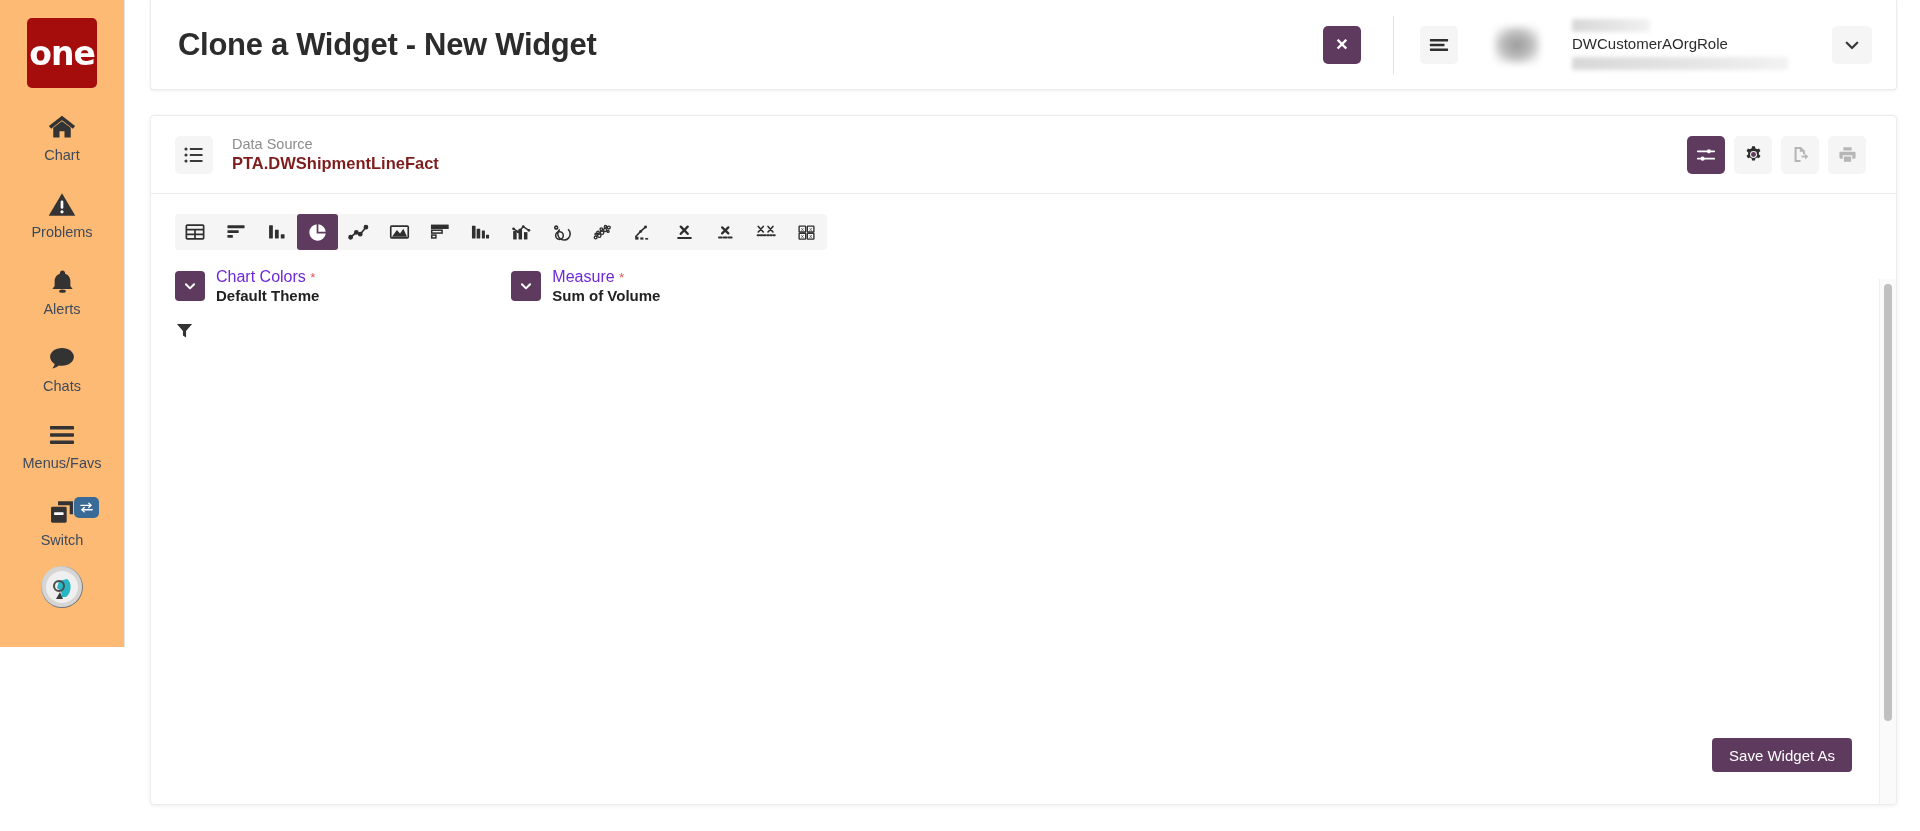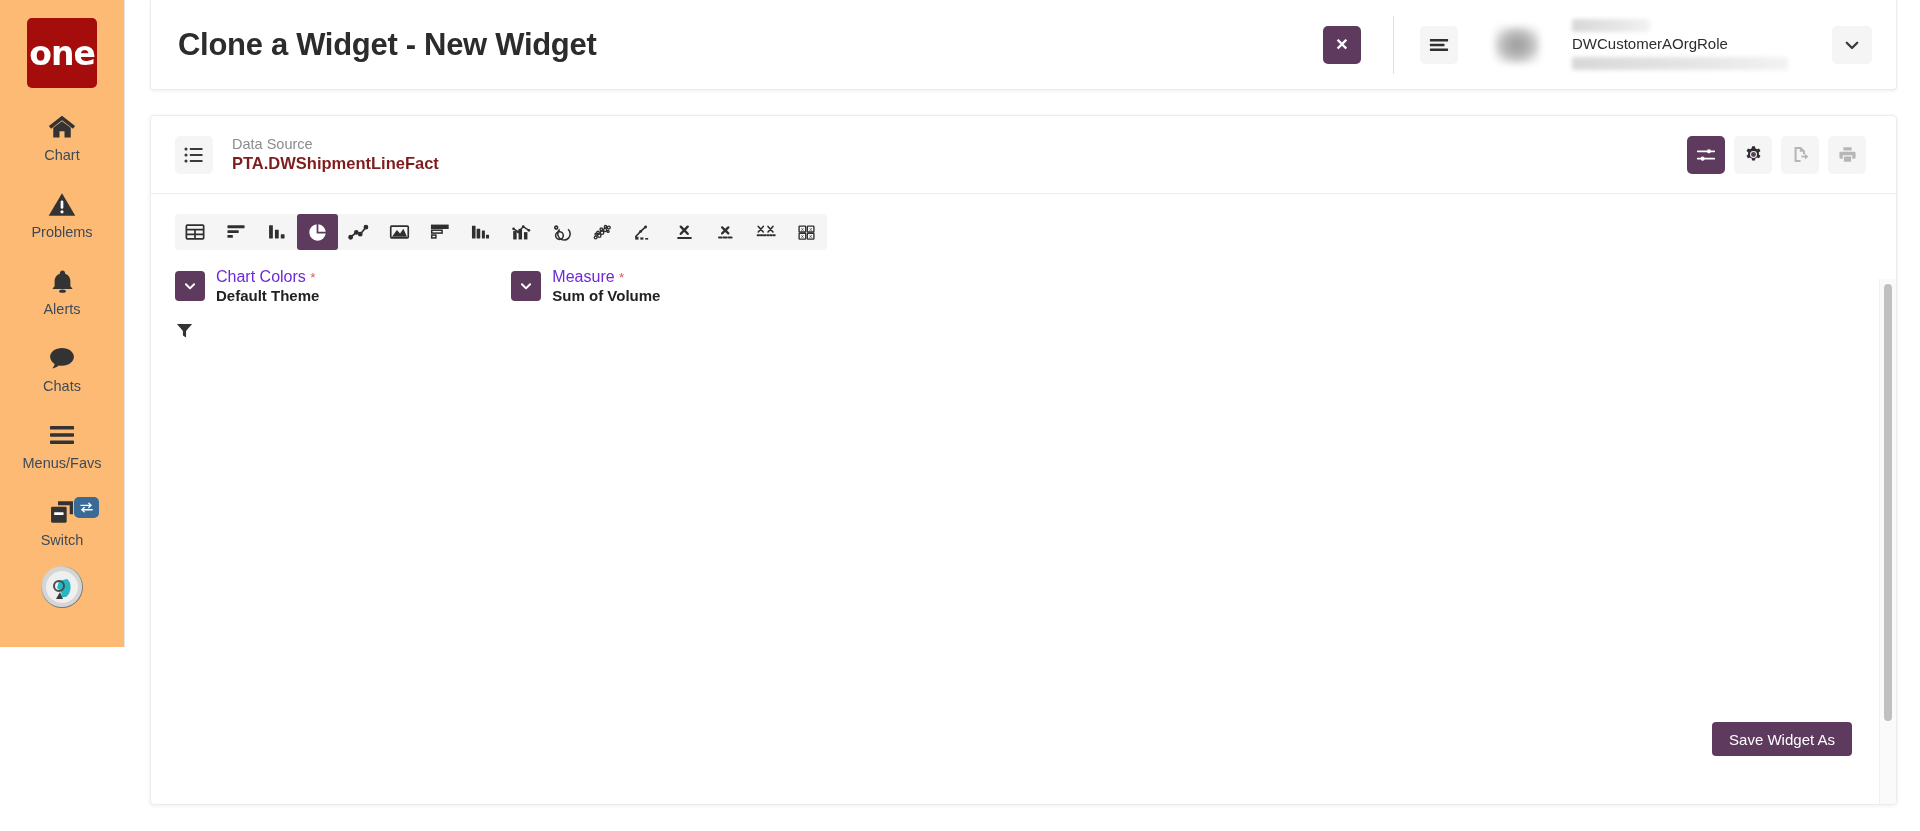--- a/index.html
+++ b/index.html
@@ -256,23 +256,23 @@
   }
   #panel-scroll-thumb {
     position: absolute; left: 4px; top: 5px;
     width: 8px; height: 437px;
     border-radius: 5px;
     background: #c0c0c0;
   }
 
   
   #footer-bar {
-    position: absolute; left: 0; bottom: 0;
+    position: absolute; left: 0; bottom: 8px;
     width: 1747px; height: 82px;
-    display: flex; justify-content: flex-end;
+    display: flex; align-items: center; justify-content: flex-end;
     padding-right: 46px;
   }
   #save-widget-btn {
     height: 34px;
     padding: 0 17px;
     background: #5e3a5e;
     border: none; border-radius: 4px;
     color: #ffffff;
     font-size: 15px;
     font-family: "Liberation Sans", sans-serif;

